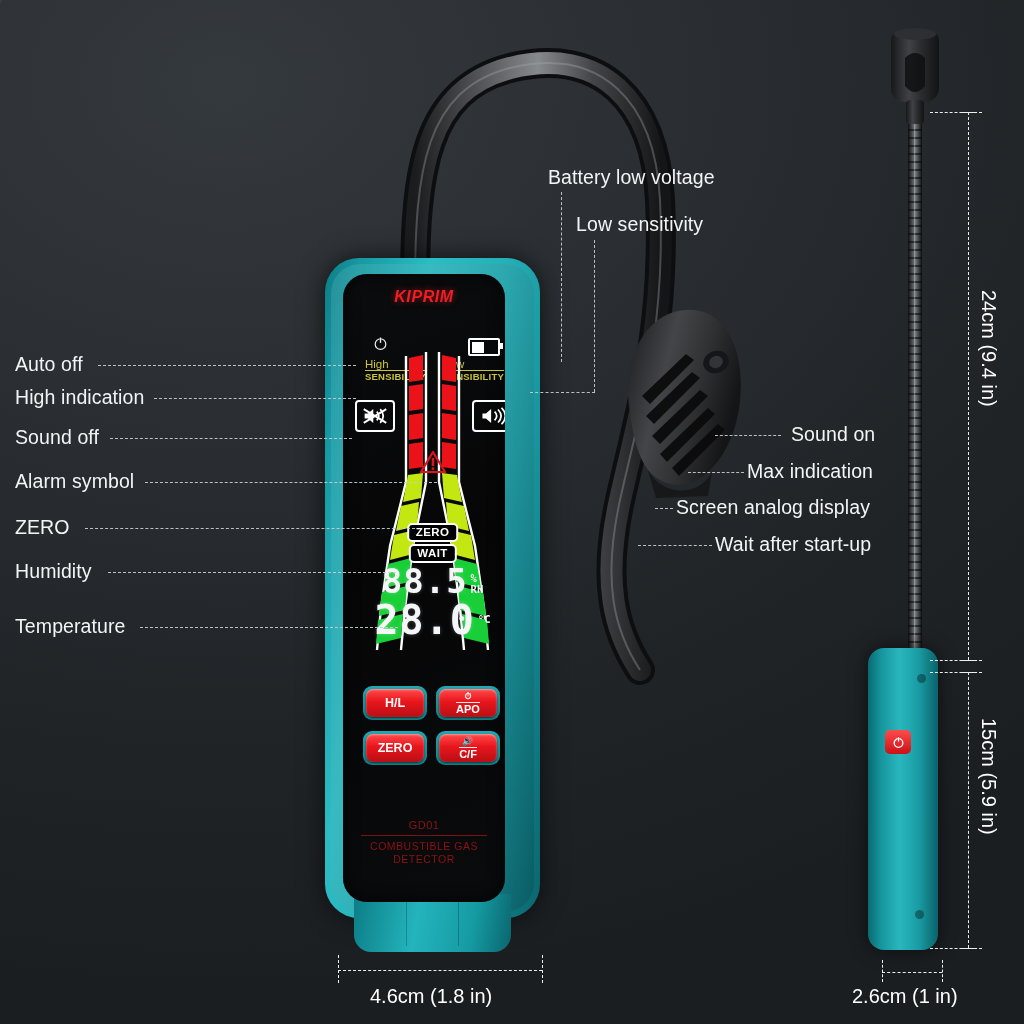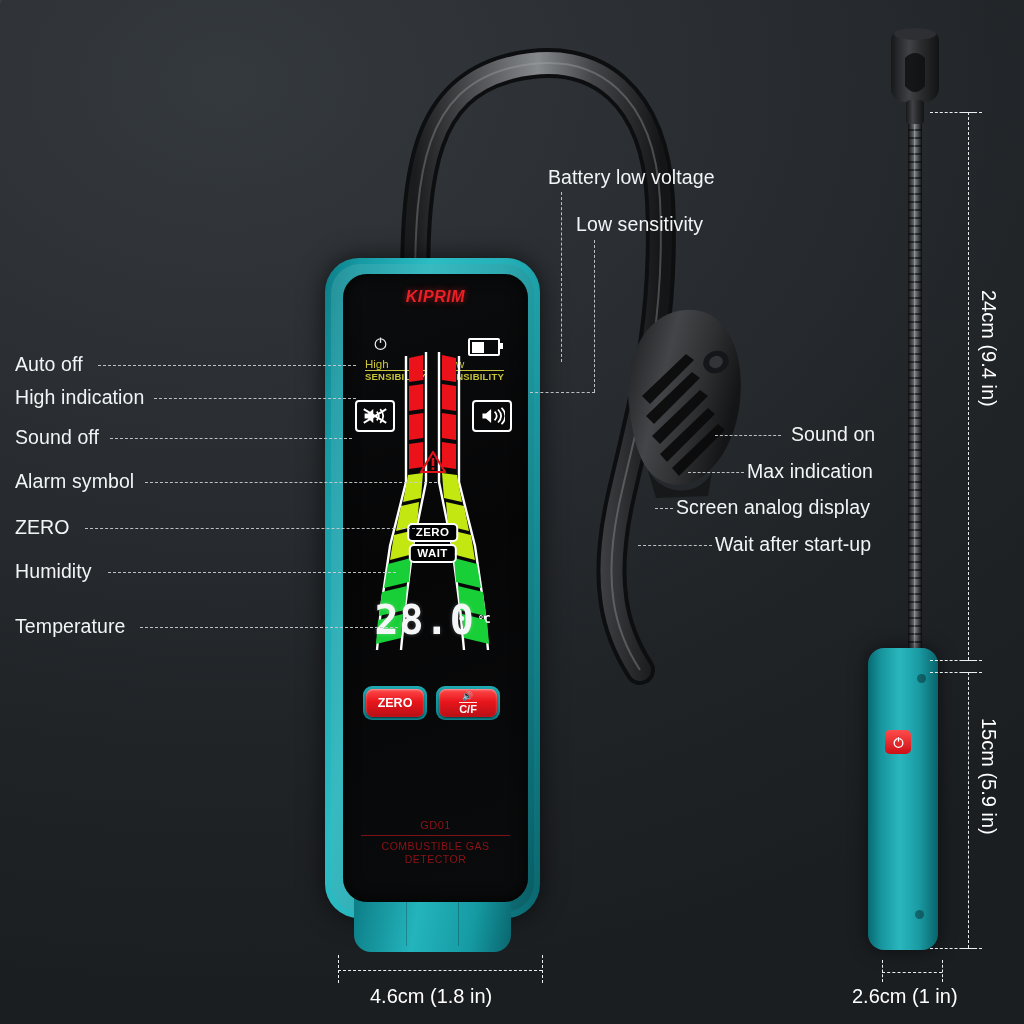--- a/index.html
+++ b/index.html
@@ -30,21 +30,21 @@
   #device{position:absolute;left:325px;top:258px;width:215px;height:700px;}
   .shell{position:absolute;left:0;top:0;width:215px;height:660px;border-radius:34px;
     background:linear-gradient(100deg,#0c7d86 0%,#169aa4 11%,#2bbcc4 32%,#25b0b8 55%,#148d96 78%,#0a656d 100%);
     box-shadow:0 0 26px rgba(0,0,0,.65);}
   .shell:before{content:"";position:absolute;left:6px;top:6px;right:6px;bottom:6px;border-radius:29px;
     background:linear-gradient(100deg,rgba(255,255,255,.10),rgba(0,0,0,.12));}
   .foot{position:absolute;left:29px;top:636px;width:157px;height:58px;border-radius:0 0 17px 17px;
     background:linear-gradient(100deg,#0c7d86,#24b4bc 40%,#159aa2 75%,#0a656d);}
   .foot .seam{position:absolute;top:0;bottom:6px;width:1.5px;background:rgba(0,0,0,.22);}
   
-  .face{position:absolute;left:18px;top:16px;width:185px;height:628px;border-radius:24px;
+  .face{position:absolute;left:18px;top:16px;width:162px;height:628px;border-radius:24px;
     background:linear-gradient(160deg,#0b0c0d 0%,#060607 45%,#0a0b0c 100%);
     box-shadow:inset 0 0 16px rgba(0,0,0,.9);overflow:hidden;}
   .logo{position:absolute;left:50%;top:14px;transform:translateX(-50%);
     color:#ec1f26;font-size:16px;font-weight:bold;font-style:italic;letter-spacing:.6px;
     text-shadow:0 0 6px rgba(236,31,38,.6);}
   
   .lcd{position:absolute;left:0;top:58px;width:179px;height:330px;}
   .pwr{position:absolute;left:30px;top:4px;width:15px;height:15px;}
   .batt{position:absolute;right:22px;top:6px;width:28px;height:14px;border:2px solid #fff;border-radius:2px;}
   .batt:after{content:"";position:absolute;right:-5px;top:3px;width:3px;height:6px;background:#fff;}
@@ -248,30 +248,52 @@
 
       <svg class="warn" width="26" height="24" viewBox="0 0 26 24">
         <path d="M13 2 L25 22 H1 Z" fill="none" stroke="#e01118" stroke-width="2.2" stroke-linejoin="round"></path>
         <rect x="11.7" y="8" width="2.6" height="8" fill="#e01118"></rect>
         <rect x="11.7" y="17.4" width="2.6" height="2.4" fill="#e01118"></rect>
       </svg>
 
       <div class="badge zero">ZERO</div>
       <div class="badge wait">WAIT</div>
 
+      <div class="seg" style="top:234px;">
+        <div class="segrow">
+          <span class="big" style="font-size:34px;">88.5</span>
+          <span class="unit">
+            <span style="display:block">%</span>
+            <span style="display:block">RH</span>
+          </span>
+        </div>
+      </div>
 
       <div class="seg" style="top:270px;">
         <div class="segrow">
           <span class="big" style="font-size:40px;">28.0</span>
           <span class="unit" style="margin-bottom:14px;">°C</span>
         </div>
       </div>
     </div>
 
     <div class="btns">
+      <div class="brow">
+        <div class="bpad">
+            <div class="btn">
+          <span>H/L</span>
+        </div>
+          </div>
+        <div class="bpad">
+            <div class="btn">
+          <span class="ic">⏱</span>
+          <span class="lb">APO</span>
+        </div>
+          </div>
+      </div>
       <div class="brow">
         <div class="bpad">
             <div class="btn">
           <span>ZERO</span>
         </div>
           </div>
         <div class="bpad">
             <div class="btn">
           <span class="ic">🔊</span>
           <span class="lb">C/F</span>

